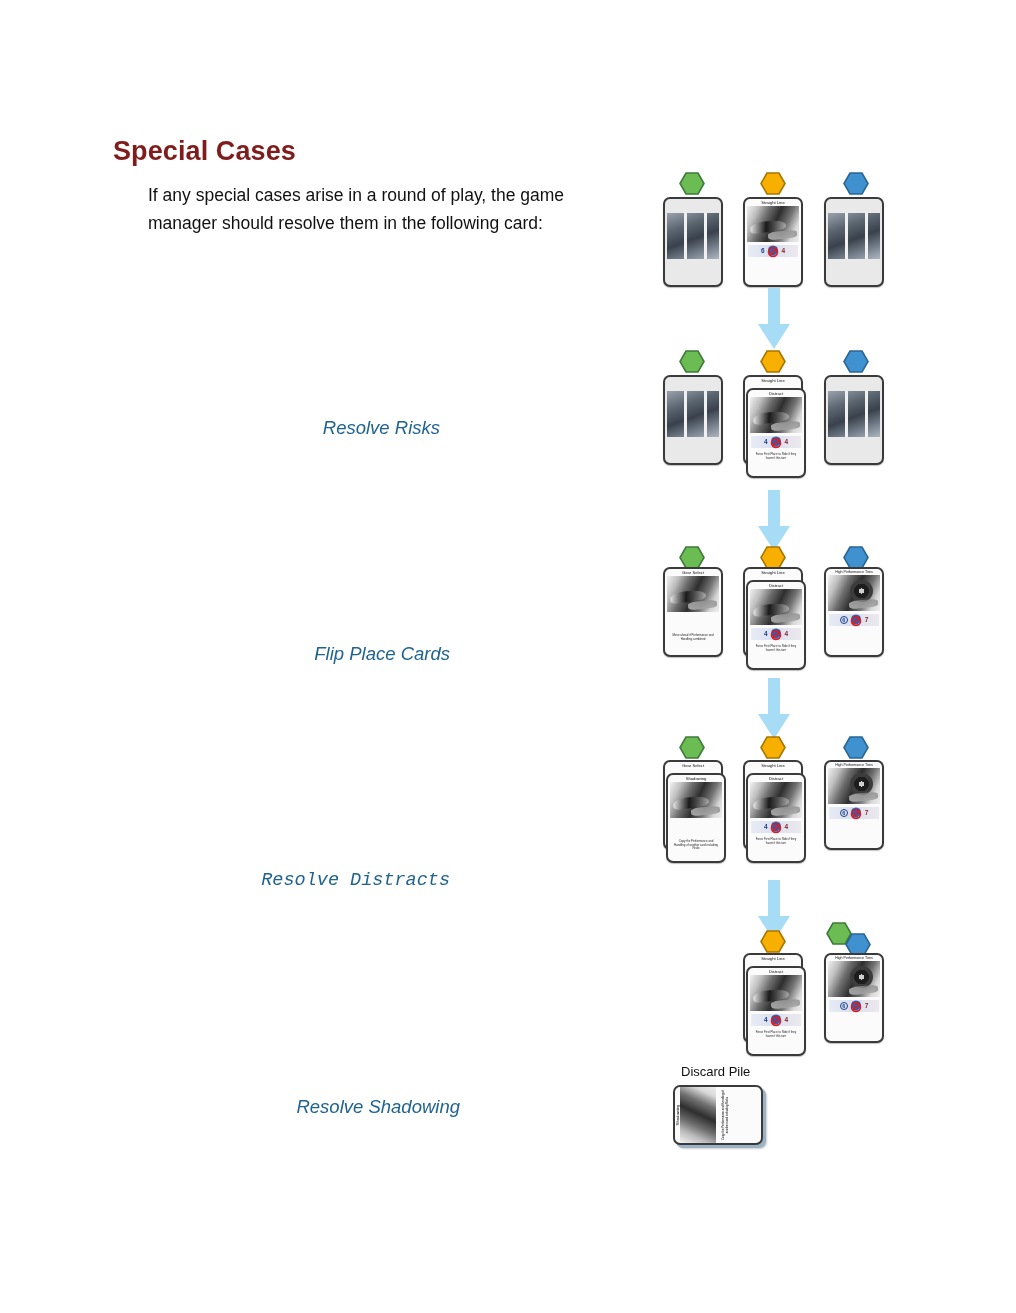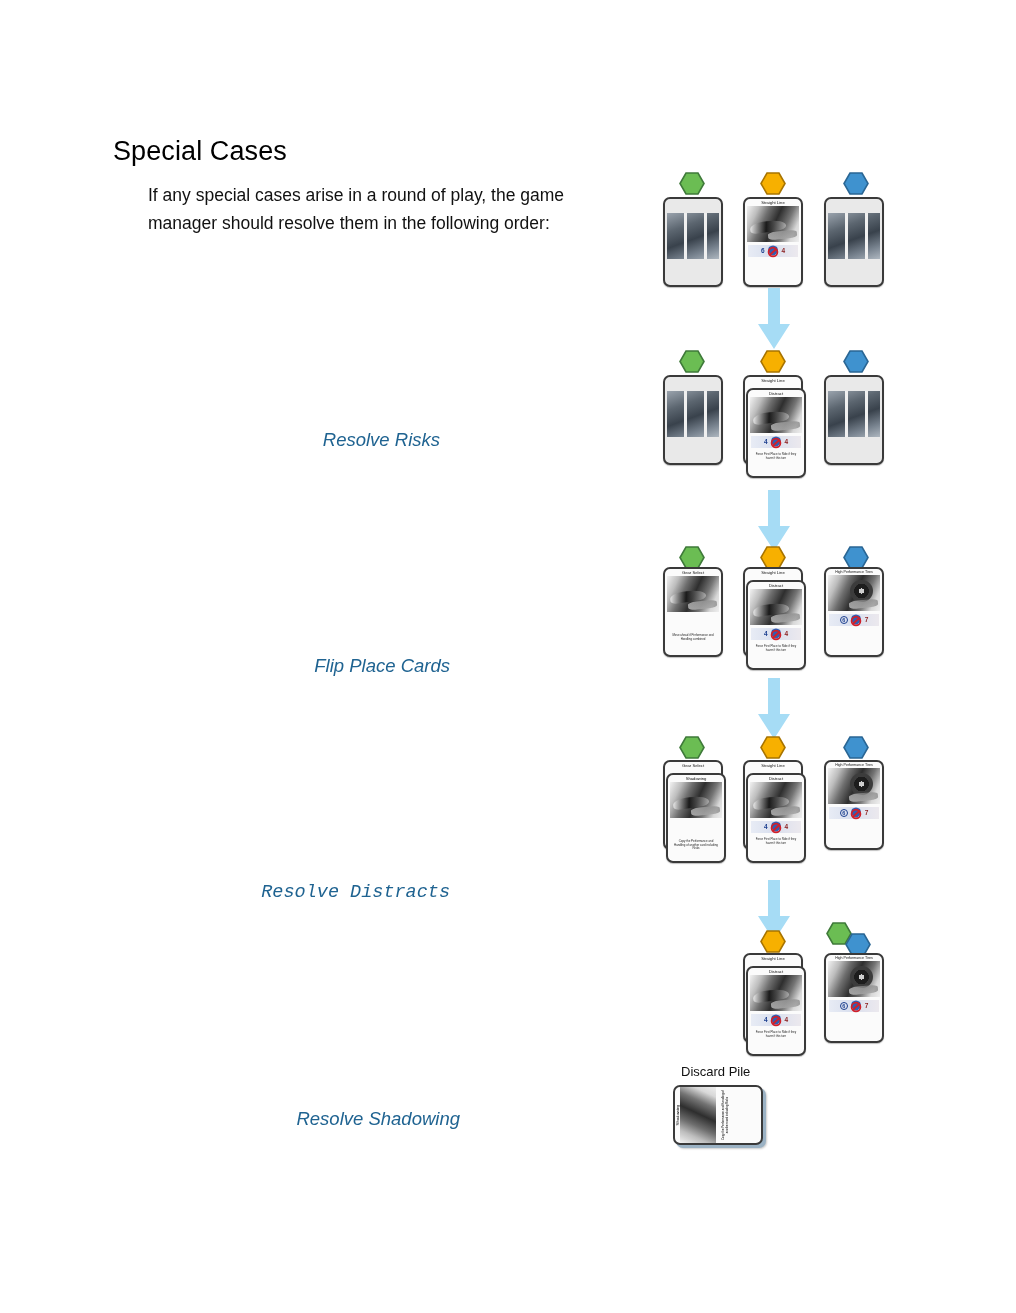--- a/index.html
+++ b/index.html
@@ -8,33 +8,32 @@
     width:1016px; height:1313px;
     background:#ffffff;
     font-family:"Liberation Sans", sans-serif;
     position:relative;
     overflow:hidden;
   }
 
   
   #page-title {
     position:absolute; left:113px; top:118px;
-    font-size:27px; color:#000000; font-weight:400;
+    font-size:27px; color:#7f1d1d; font-weight:700;
     letter-spacing:0.1px;
   }
   #intro {
     position:absolute; left:148px; top:163px; width:470px;
     font-size:17.5px; color:#111111; line-height:1.62;
   }
   .step-label {
     position:absolute;
     font-size:18.5px; font-style:italic; font-weight:400;
     color:#1f6391; white-space:nowrap;
     text-align:right;
-    margin-top:12px;
   }
 
   
   #diagram { position:absolute; left:0; top:0; width:976px; height:1313px; }
 
   .stage { position:absolute; }
 
   
   .hex {
     position:absolute;
@@ -142,21 +141,21 @@
   .rot-art{
     height:36px; margin:0 2px;
     background:linear-gradient(115deg,#f2f2f2 0%,#bdbdbd 18%,#6e6e6e 34%,#2e2e2e 52%,#747474 70%,#d8d8d8 86%,#efefef 100%);
   }
   .rot-text{ font-size:2.9px; text-align:center; padding:6px 5px 0 5px; line-height:1.35; }
 </style>
 </head>
 <body>
 
 <h1 id="page-title">Special Cases</h1>
-<p id="intro">If any special cases arise in a round of play, the game manager should resolve them in the following order:</p>
+<p id="intro">If any special cases arise in a round of play, the game manager should resolve them in the following card:</p>
 
 <div class="step-label" style="left:200px; top:417px; width:240px;">Resolve Risks</div>
 <div class="step-label" style="left:200px; top:643px; width:250px;">Flip Place Cards</div>
 <div class="step-label" style="left:200px; top:870px; width:250px;font-family:Liberation Mono, monospace;">Resolve Distracts</div>
 <div class="step-label" style="left:200px; top:1096px; width:260px;">Resolve Shadowing</div>
 
 <div id="diagram">
 
   <div class="stage">
 

